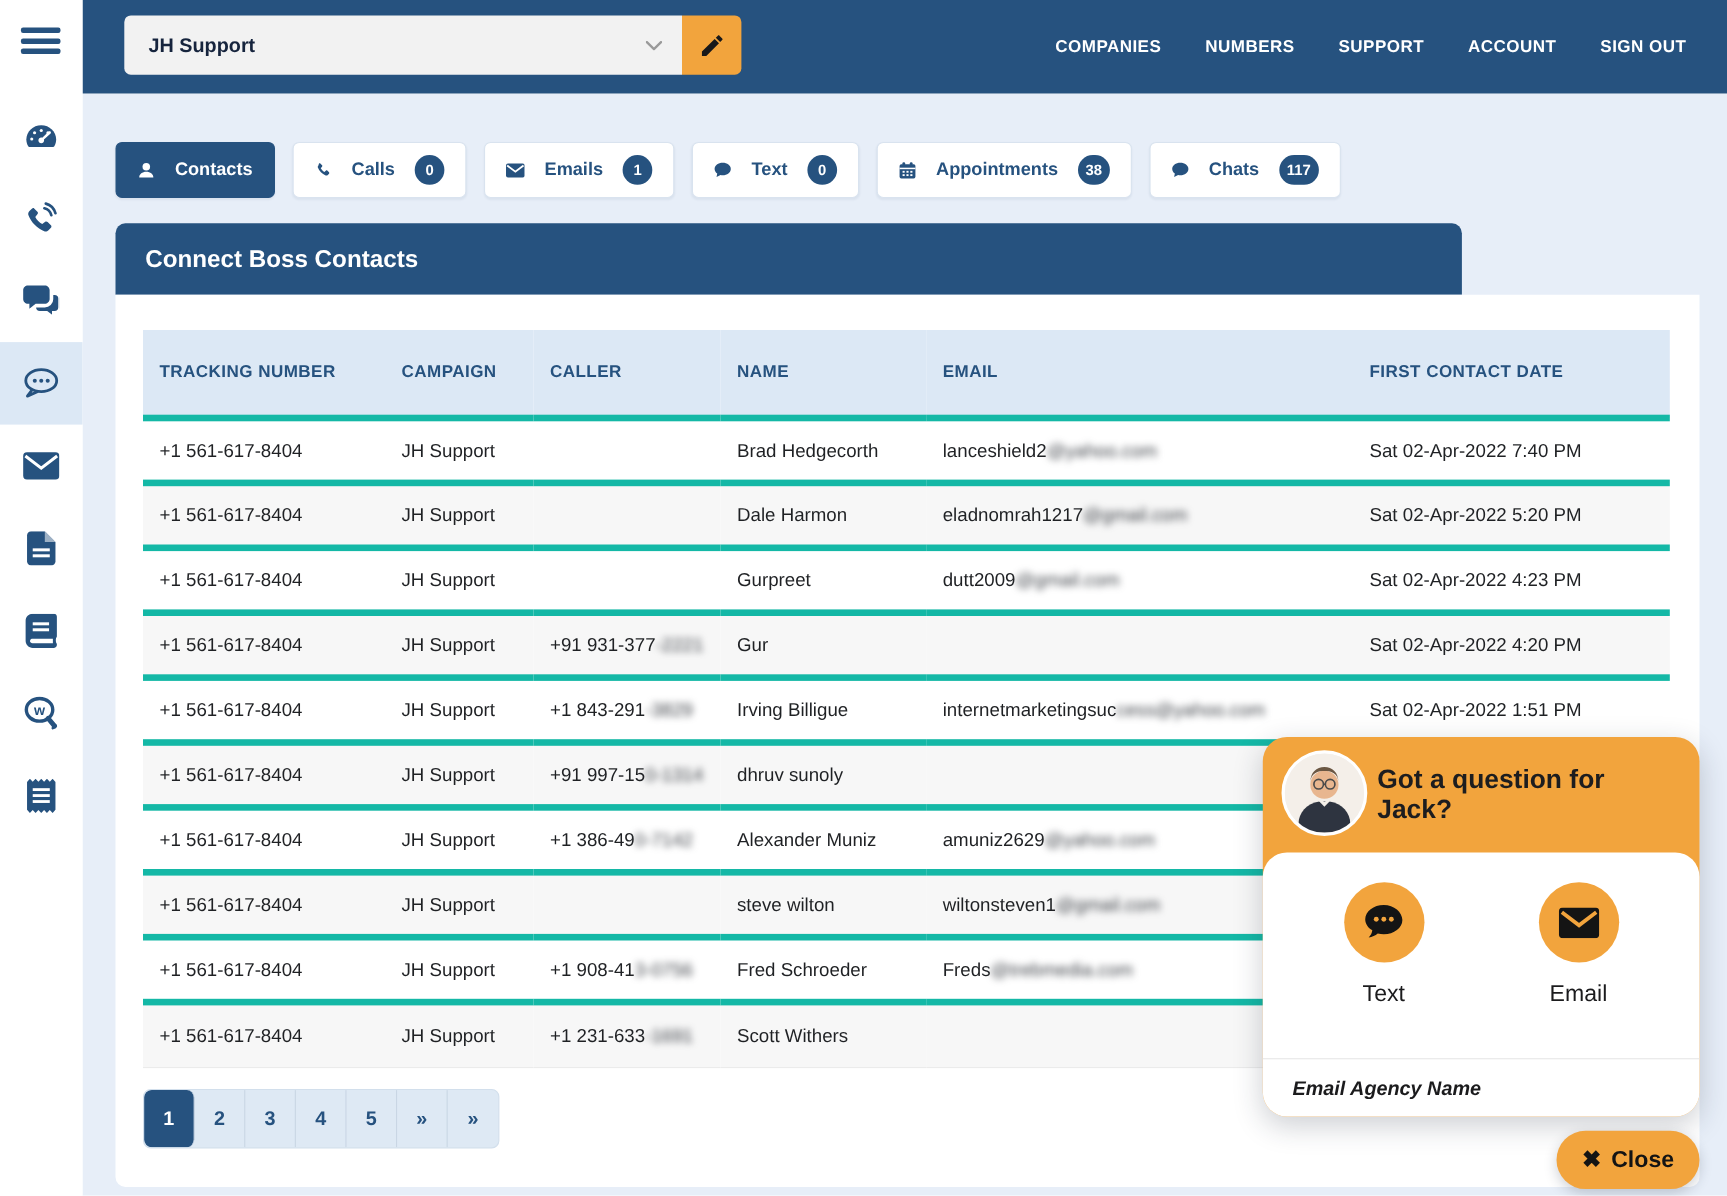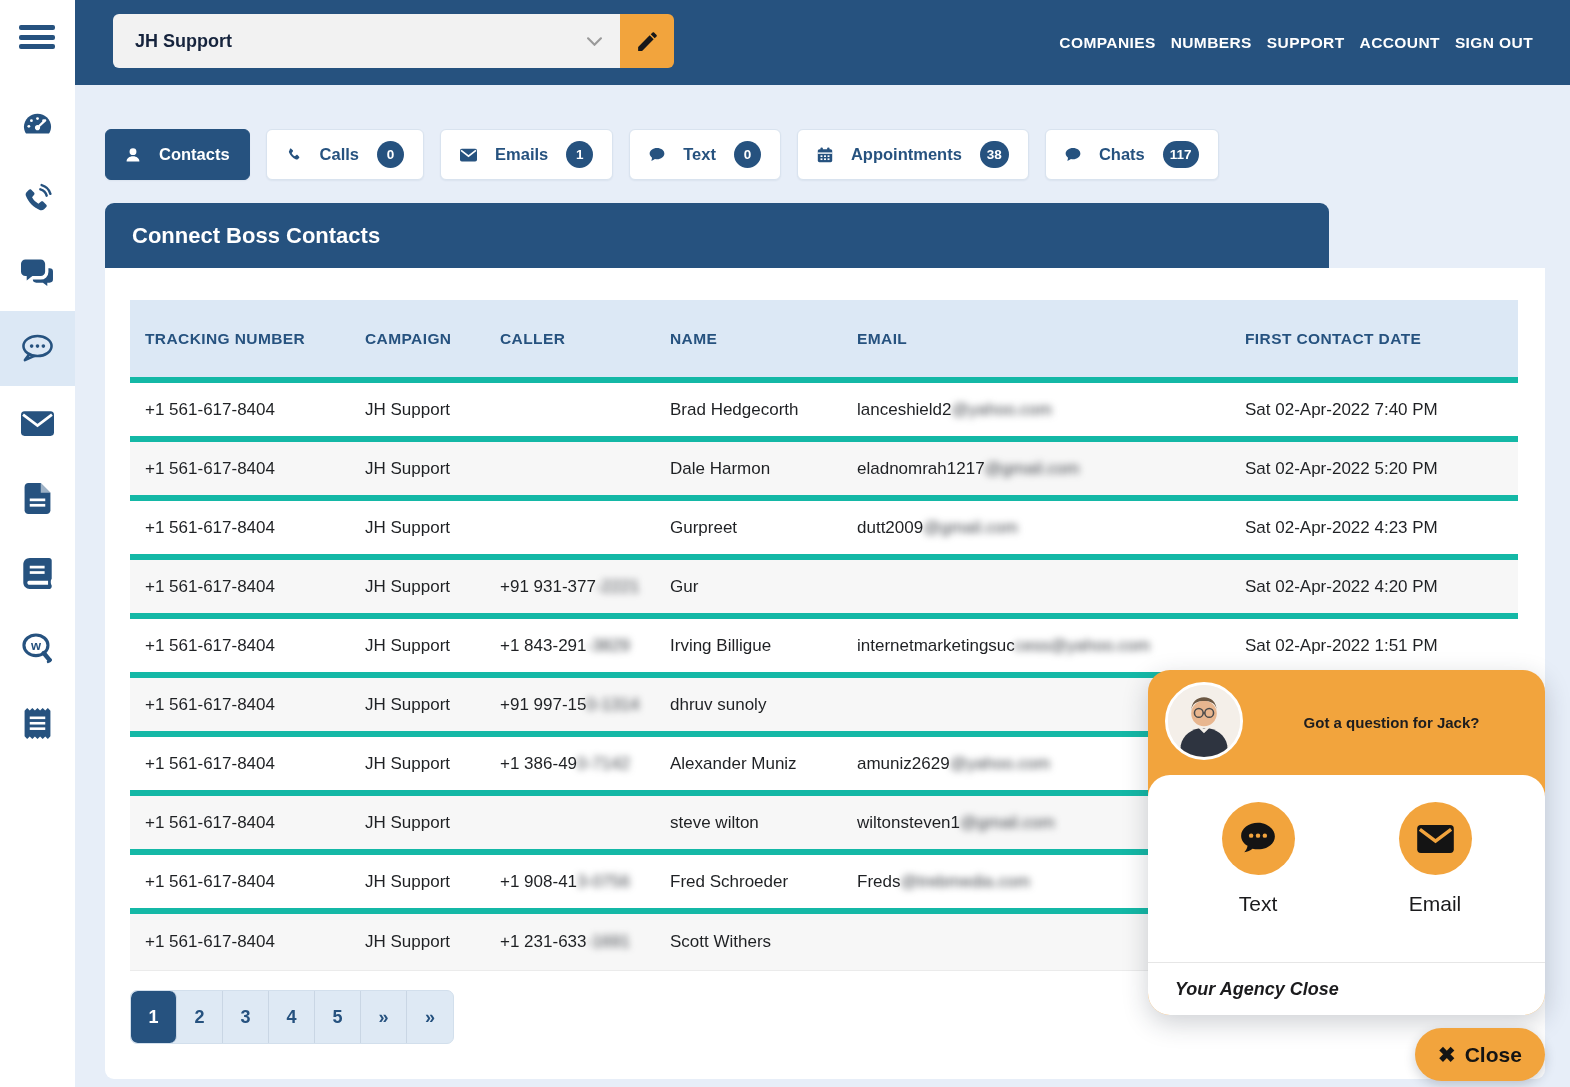--- a/index.html
+++ b/index.html
@@ -17,21 +17,21 @@
   .side-item.active { background:#dce8f5; }
   .side-item svg { width:33px; height:31px; }
   
   .topbar { position:absolute; left:75px; top:0; width:1495px; height:85px; background:#26527f; z-index:2; }
   .company-select { position:absolute; left:38px; top:14px; width:507px; height:54px; background:#f2f2f2;
     border-radius:6px 0 0 6px; display:flex; align-items:center; padding:0 18px 0 22px; cursor:pointer; }
   .company-select .val { font-size:18px; font-weight:bold; color:#16243d; }
   .company-select svg { margin-left:auto; }
   .edit-btn { position:absolute; left:545px; top:14px; width:54px; height:54px; background:#f2a43d;
     border-radius:0 6px 6px 0; display:flex; align-items:center; justify-content:center; cursor:pointer; border:none; }
-  .topnav { position:absolute; right:37px; top:0; height:85px; display:flex; align-items:center; gap:15px; }
+  .topnav { position:absolute; right:37px; top:0; height:85px; display:flex; align-items:center; gap:40px; }
   .topnav a { color:#ffffff; font-size:15.5px; font-weight:bold; letter-spacing:.4px; text-decoration:none; cursor:pointer; }
   
   .content { position:absolute; left:75px; top:85px; width:1495px; height:1002px; background:#e7eef8; }
   .tabs { position:absolute; left:30px; top:44px; display:flex; gap:16px; }
   .tab { height:51px; padding:0 19px; background:#ffffff; border:1px solid #d9e3ef; border-radius:6px;
     display:flex; align-items:center; gap:18px; color:#26527f; font-weight:bold; font-size:16.5px;
     cursor:pointer; box-shadow:0 1px 2px rgba(20,50,90,.06); white-space:nowrap; }
   .tab svg { flex:none; }
   .tab.active { background:#26527f; color:#ffffff; border-color:#26527f; }
   .badge { background:#26527f; color:#ffffff; border-radius:14px; min-width:27px; height:27px;
@@ -57,21 +57,21 @@
   .page { width:46px; height:52px; display:flex; align-items:center; justify-content:center;
     color:#26527f; font-weight:bold; font-size:18px; border-right:1px solid #c9d6e4; cursor:pointer; }
   .page:last-child { border-right:none; }
   .page.active { background:#26527f; color:#ffffff; border-radius:7px; }
   
   .chat-widget { position:absolute; left:1148px; top:670px; width:397px; height:345px; background:#f2a43d;
     border-radius:22px; box-shadow:0 8px 26px rgba(30,40,60,.22); z-index:5; }
   .avatar { position:absolute; left:17px; top:12px; width:78px; height:78px; border-radius:50%;
     border:3px solid #ffffff; overflow:hidden; background:#f4efe9; }
   .widget-title { position:absolute; left:104px; top:0; right:14px; height:105px;
-    display:flex; align-items:center; justify-content:center; font-size:15px; font-weight:bold; color:#1d1d1f; }
+    display:flex; align-items:center; justify-content:center; font-size:24px; font-weight:bold; color:#1d1d1f; }
   .widget-body { position:absolute; top:105px; left:0; width:397px; height:240px; background:#ffffff; border-radius:22px; }
   .actions { position:absolute; top:27px; left:0; right:0; display:flex; justify-content:center; gap:104px; }
   .action { display:flex; flex-direction:column; align-items:center; gap:17px; cursor:pointer; background:none; border:none; }
   .action-circle { width:73px; height:73px; border-radius:50%; background:#f2a43d;
     display:flex; align-items:center; justify-content:center; }
   .action-label { font-size:21px; color:#1b1b1d; font-family:"Liberation Sans", sans-serif; }
   .widget-footer { position:absolute; bottom:0; left:0; right:0; height:53px; border-top:1px solid #e6e6e6;
     display:flex; align-items:center; padding-left:27px; font-style:italic; font-weight:bold; font-size:18px; color:#1b1b1d; }
   .close-btn { position:absolute; left:1415px; top:1028px; width:130px; height:53px; border-radius:27px;
     background:#f2a43d; border:none; color:#141414; font-size:21px; font-weight:bold; cursor:pointer;
@@ -407,20 +407,20 @@
       <button class="action">
         <span class="action-circle">
           <svg width="37" height="28" viewBox="0 0 34 26">
               <rect width="34" height="26" rx="3.4" fill="#141414"></rect>
               <path d="M2.5 4l14.5 11L31.5 4" stroke="#f2a43d" stroke-width="3.2" fill="none"></path>
             </svg>
         </span>
         <span class="action-label">Email</span>
       </button>
     </div>
-    <div class="widget-footer">Your Agency Close</div>
+    <div class="widget-footer">Email Agency Name</div>
   </div>
 </div>
 
 <button class="close-btn">
   <span>✖</span>
   <span>Close</span>
 </button>
 
 </body></html>

